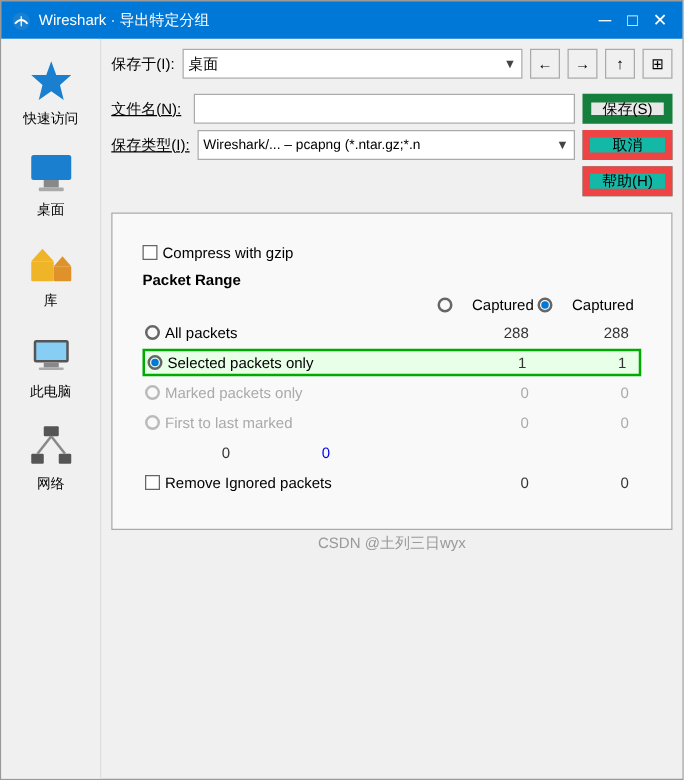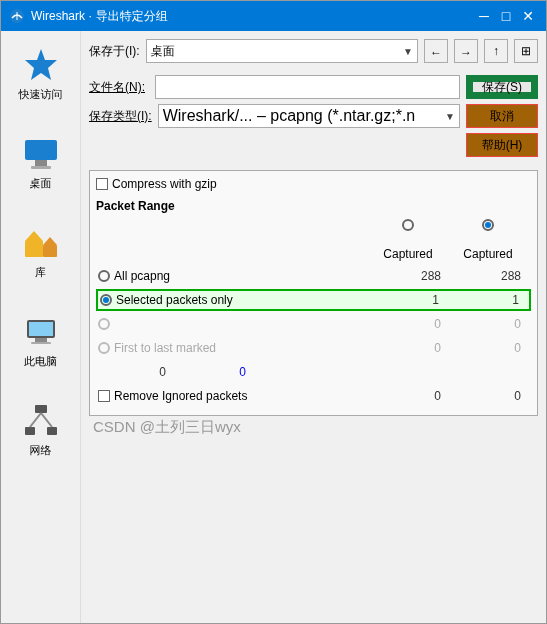--- a/index.html
+++ b/index.html
@@ -24,21 +24,21 @@
       color: white;
       display: flex;
       align-items: center;
       justify-content: space-between;
       padding: 6px 8px;
       height: 30px;
       flex-shrink: 0;
     }
     .title-bar-left {
       display: flex;
-      align-items: center;
+      align-items: flex-end;
       gap: 6px;
     }
     .title-bar-icon {
       width: 16px;
       height: 16px;
     }
     .title-bar-title {
       font-size: 12px;
       color: white;
     }
@@ -66,21 +66,21 @@
     }
 
     
     .sidebar {
       width: 80px;
       background: #f0f0f0;
       display: flex;
       flex-direction: column;
       align-items: center;
       padding: 8px 4px;
-      gap: 20px;
+      gap: 4px;
       border-right: 1px solid #ddd;
       flex-shrink: 0;
     }
     .sidebar-item {
       display: flex;
       flex-direction: column;
       align-items: center;
       padding: 6px 4px;
       cursor: pointer;
       width: 72px;
@@ -238,47 +238,47 @@
       height: 24px;
       border: 1px solid #aaa;
       background: white;
       display: flex;
       align-items: center;
       padding: 0 4px;
       cursor: pointer;
     }
     .form-combo-text {
       flex: 1;
-      font-size: 16px;
+      font-size: 11px;
     }
     .form-combo-arrow {
       font-size: 10px;
       color: #444;
     }
     .form-btn {
       width: 72px;
       height: 24px;
-      border: 1px solid #ef4444;
-      background: #a16207;
+      border: 6px solid #ef4444;
+      background: #14b8a6;
       cursor: pointer;
       font-size: 12px;
       display: flex;
       align-items: center;
       justify-content: center;
     }
     .form-btn.primary {
       background: #e8e8e8;
       border: 7px solid #15803d;
     }
 
     
     .packet-range-wrapper {
       margin-top: 8px;
       border: 1px solid #aaa;
-      padding: 6px;
+      padding: 24px;
       background: #f9f9f9;
     }
     .compress-row {
       display: flex;
       align-items: center;
       gap: 4px;
       margin-bottom: 8px;
     }
     .pr-title {
       font-size: 12px;
@@ -293,21 +293,20 @@
     .pr-header-spacer { flex: 1; }
     .pr-col-header {
       width: 80px;
       text-align: center;
       font-size: 12px;
       padding-right: 6px;
       display: flex;
       align-items: center;
       justify-content: flex-end;
       gap: 16px;
-      flex-direction: column;
     }
     .radio-dot {
       width: 12px;
       height: 12px;
       border-radius: 50%;
       border: 2px solid #666;
       display: inline-flex;
       align-items: center;
       justify-content: center;
       flex-shrink: 0;
@@ -364,22 +363,22 @@
       height: 12px;
       border: 1px solid #666;
       background: white;
       display: inline-flex;
       align-items: center;
       justify-content: center;
       flex-shrink: 0;
     }
 
     .watermark {
-      text-align: left;
-      font-size: 15px;
+      text-align: center;
+      font-size: 12px;
       color: #999;
       padding: 2px 4px;
     }
   </style>
 </head>
 <body>
 
 <div class="window">
 
   <div class="title-bar">
@@ -508,38 +507,39 @@
           </div>
           <div class="pr-col-header">
             <div class="radio-dot checked"></div>
             <span>Captured</span>
           </div>
         </div>
 
         <div class="pr-row">
           <div class="pr-row-label">
             <div class="radio-dot"></div>
-            <span>All pcapng</span>
+            <span>All packets</span>
           </div>
           <div class="pr-val">288</div>
           <div class="pr-val">288</div>
         </div>
 
         <div class="pr-row selected-highlight">
           <div class="pr-row-label">
             <div class="radio-dot checked"></div>
             <span>Selected packets only</span>
           </div>
           <div class="pr-val">1</div>
           <div class="pr-val">1</div>
         </div>
 
         <div class="pr-row">
           <div class="pr-row-label disabled">
             <div class="radio-dot" style="border-color:#bbb;"></div>
+            <span>Marked packets only</span>
           </div>
           <div class="pr-val disabled">0</div>
           <div class="pr-val disabled">0</div>
         </div>
 
         <div class="pr-row">
           <div class="pr-row-label disabled">
             <div class="radio-dot" style="border-color:#bbb;"></div>
             <span>First to last marked</span>
           </div>

